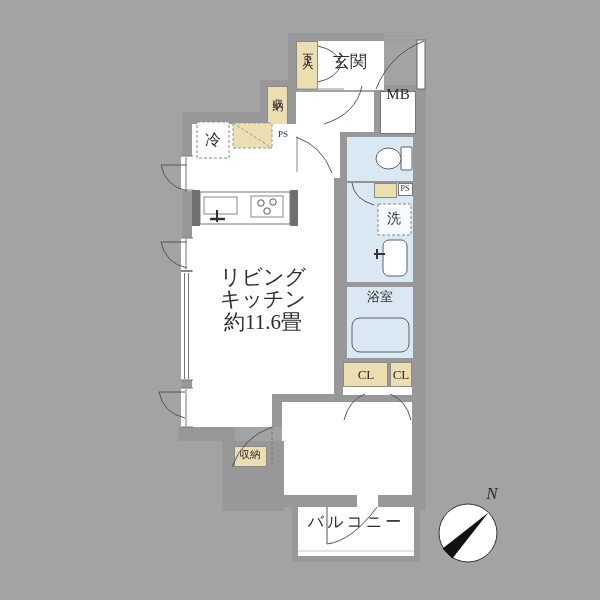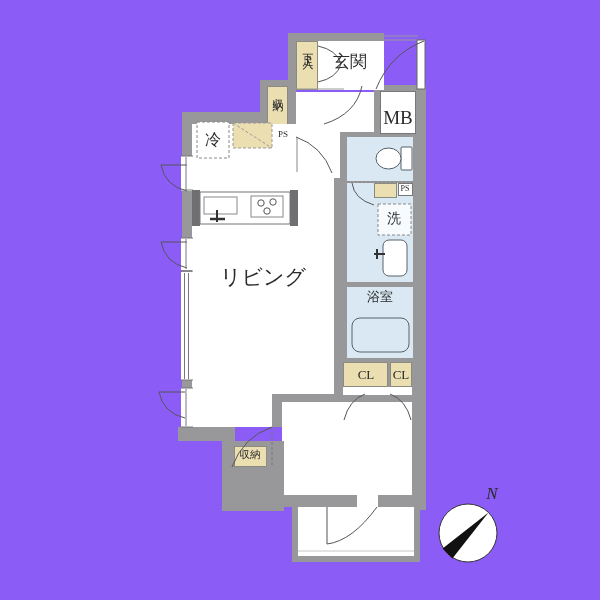--- a/index.html
+++ b/index.html
@@ -1,16 +1,16 @@
 <!DOCTYPE html>
 <html><head>
 <meta charset="utf-8">
 <style>
   html,body{margin:0;padding:0;background:#ffffff;}
-  #stage{position:relative;width:600px;height:600px;background:#8b5cf6;overflow:hidden;
+  #stage{position:relative;width:600px;height:600px;background:#a3a3a3;overflow:hidden;
          font-family:"Liberation Serif","DejaVu Serif",serif;color:#2b2b2b;}
   .w{position:absolute;background:#98989b;}
   .room{position:absolute;}
   .white{background:#ffffff;}
   .blue{background:#d9e8f2;}
   .beige{background:#ebdfb2;}
   .bordered{border:1px solid #8b8b80;box-sizing:border-box;}
   .bordered-g{border:1px solid #77777a;box-sizing:border-box;}
   .lbl{position:absolute;transform:translateX(-50%);white-space:nowrap;line-height:1.08;}
   .vert{writing-mode:vertical-rl;text-orientation:upright;transform:none;}
@@ -168,33 +168,36 @@
     </g>
 
     <g>
       <circle cx="468" cy="533" r="29" fill="#ffffff" stroke="#333"></circle>
       <polygon points="488.5,512.5 452.4,558.4 442.6,548.6" fill="#111"></polygon>
     </g>
   </svg>
 
   <div class="lbl" style="left:350px;top:53px;font-size:17px">玄関</div>
   <div class="lbl vert" style="left:301px;top:45px;font-size:11px;letter-spacing:2px">下足入</div>
-  <div class="lbl" style="left:398px;top:108px;font-size:19px">MB</div>
+  <div class="lbl" style="left:398px;top:86px;font-size:15px">MB</div>
   <div class="lbl vert" style="left:271px;top:89px;font-size:11px;letter-spacing:3px">収納</div>
   <div class="lbl" style="left:283px;top:130px;font-size:9px">PS</div>
   <div class="lbl" style="left:213px;top:131px;font-size:16px">冷</div>
   <div class="lbl" style="left:394px;top:211px;font-size:14px">洗</div>
   <div class="lbl" style="left:405px;top:185px;font-size:8px">PS</div>
   <div class="lbl" style="left:380px;top:290px;font-size:13px">浴室</div>
   <div class="lbl" style="left:366px;top:368px;font-size:13px">CL</div>
   <div class="lbl" style="left:401px;top:368px;font-size:13px">CL</div>
 
   <div class="lbl center-text" style="left:263px;top:266px;font-size:21px;line-height:1.07">
     <span style="display:block">リビング</span>
+    <span style="display:block">キッチン</span>
+    <span style="display:block">約11.6畳</span>
   </div>
 
   <div class="lbl center-text" style="left:347px;top:428px;font-size:20px;line-height:1.15">
   </div>
 
   <div class="lbl" style="left:250px;top:449px;font-size:10.5px">収納</div>
+  <div class="lbl" style="left:356px;top:513px;font-size:16px;letter-spacing:3px">バルコニー</div>
   <div class="lbl italic" style="left:492px;top:485px;font-size:17px">N</div>
 
 </div>
 
 </body></html>

